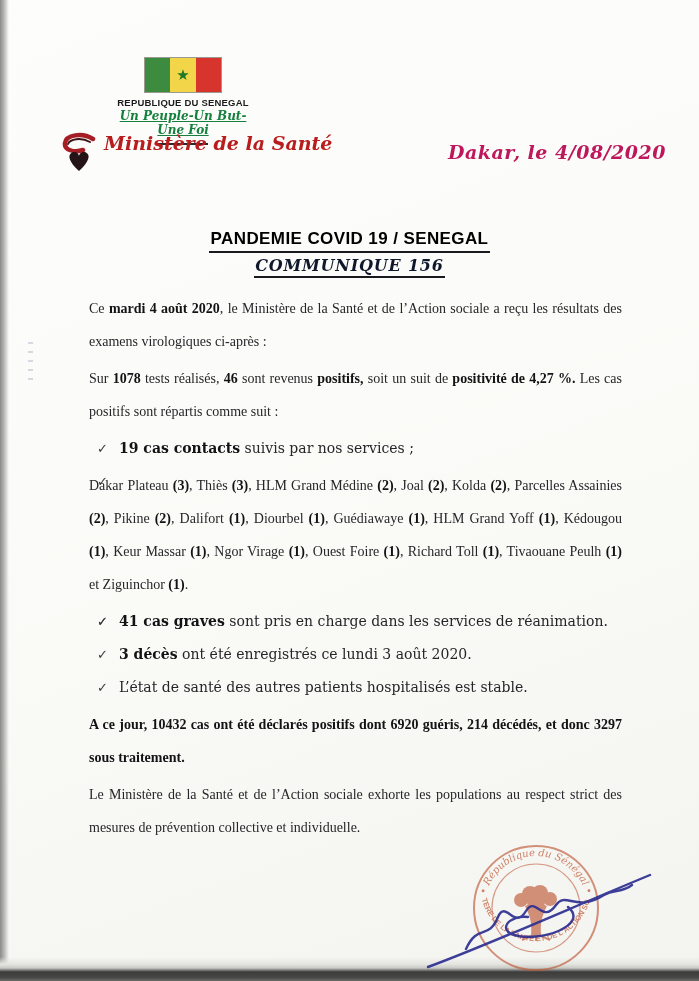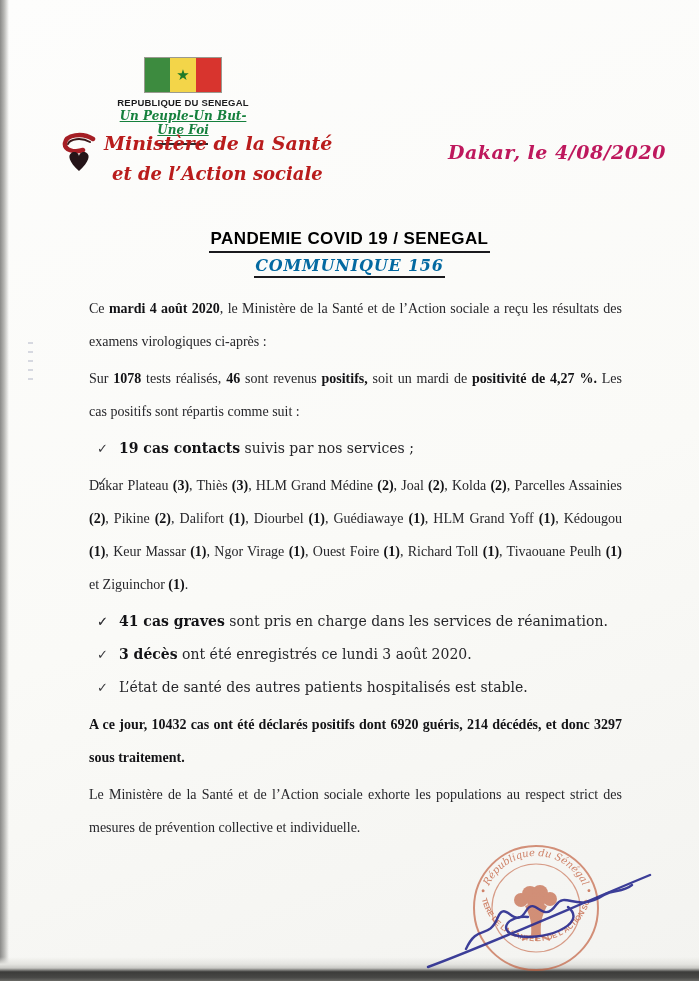--- a/index.html
+++ b/index.html
@@ -27,21 +27,21 @@
   .mtext{margin-left:6px;color:#b91c1c;}
   .mline1{font:italic 700 19px/26px "DejaVu Serif",serif;}
   .mline2{font:italic 700 18px/24px "DejaVu Serif",serif;margin-left:8px;margin-top:6px;}
   .dateline{position:absolute;left:448px;top:140px;font:italic 700 19px/24px "DejaVu Serif",serif;color:#be185d;letter-spacing:.5px;}
 
   
   .titleblock{position:absolute;left:0;top:228px;width:100%;text-align:center;}
   .t1{display:inline-block;font:700 17px/22px "Liberation Sans",sans-serif;letter-spacing:.4px;color:#000000;
       border-bottom:2.5px solid #1a1a1e;padding:0 2px 1px;}
   .t2wrap{margin-top:2px;}
-  .t2{display:inline-block;font:italic 700 16px/21px "DejaVu Serif",serif;letter-spacing:.8px;color:#0369a1;
+  .t2{display:inline-block;font:italic 700 16px/21px "DejaVu Serif",serif;letter-spacing:.8px;color:#0f172a;
       border-bottom:2px solid #1a1a1e;padding:0 1px;}
 
   
   .bodytext{position:absolute;left:85px;top:288px;width:541px;z-index:2;
       font:14px/33px "DejaVu Serif",serif;color:#26262a;text-align:justify;}
   .bodytext p{margin:4px;font-family:Liberation Serif, serif;}
   .bodytext b{font-weight:700;color:#131316;}
   .li{position:relative;padding-left:34px;}
   .check{position:absolute;left:12px;top:0;font-family:"DejaVu Sans",sans-serif;font-size:13px;color:#3a3a3e;}
   .cities{margin-left:34px;}
@@ -70,34 +70,33 @@
 </div>
 
 <div class="ministry">
   <svg class="mlogo" viewBox="0 0 38 42">
     <path d="M33,7 C22,0 6,3 5,11 C4,18 14,21 23,18" fill="none" stroke="#a51e25" stroke-width="4.5" stroke-linecap="round"></path>
     <path d="M30,10 C21,5 10,7 8,12" fill="none" stroke="#3a1618" stroke-width="2" stroke-linecap="round"></path>
     <path d="M19,39 C9,30 7,23 12,20.5 C15.5,19 19,21.5 19,24.5 C19,21.5 22.5,19 26,20.5 C31,23 29,30 19,39 Z" fill="#241418"></path>
   </svg>
   <div class="mtext">
     <div class="mline1">Ministère de la Santé</div>
-    <div class="mline2">et de l’Action sociale</div>
   </div>
 </div>
 
 <div class="dateline">Dakar, le 4/08/2020</div>
 
 <div class="titleblock">
   <div><span class="t1">PANDEMIE COVID 19 / SENEGAL</span></div>
   <div class="t2wrap"><span class="t2">COMMUNIQUE 156</span></div>
 </div>
 
 <div class="bodytext">
   <p><span>Ce </span><b>mardi 4 août 2020</b><span>, le Ministère de la Santé et de l’Action sociale a reçu les résultats des examens virologiques ci-après :</span></p>
-  <p><span>Sur </span><b>1078</b><span> tests réalisés, </span><b>46</b><span> sont revenus </span><b>positifs,</b><span> soit un mardi de </span><b>positivité de 4,27 %.</b><span> Les cas positifs sont répartis comme suit :</span></p>
+  <p><span>Sur </span><b>1078</b><span> tests réalisés, </span><b>46</b><span> sont revenus </span><b>positifs,</b><span> soit un suit de </span><b>positivité de 4,27 %.</b><span> Les cas positifs sont répartis comme suit :</span></p>
 
   <div class="li">
     <span class="check">✓</span>
     <span><b>19 cas contacts</b><span> suivis par nos services ;</span></span>
   </div>
   <div class="li">
     <span class="check">✓</span>
   </div>
 
   <p class="cities"><span>Dakar Plateau </span><b>(3)</b><span>, Thiès </span><b>(3)</b><span>, HLM Grand Médine </span><b>(2)</b><span>, Joal </span><b>(2)</b><span>, Kolda </span><b>(2)</b><span>, Parcelles Assainies </span><b>(2)</b><span>, Pikine </span><b>(2)</b><span>, Dalifort </span><b>(1)</b><span>, Diourbel </span><b>(1)</b><span>, Guédiawaye </span><b>(1)</b><span>, HLM Grand Yoff </span><b>(1)</b><span>, Kédougou </span><b>(1)</b><span>, Keur Massar </span><b>(1)</b><span>, Ngor Virage </span><b>(1)</b><span>, Ouest Foire </span><b>(1)</b><span>, Richard Toll </span><b>(1)</b><span>, Tivaouane Peulh </span><b>(1)</b><span> et Ziguinchor </span><b>(1)</b><span>.</span></p>

